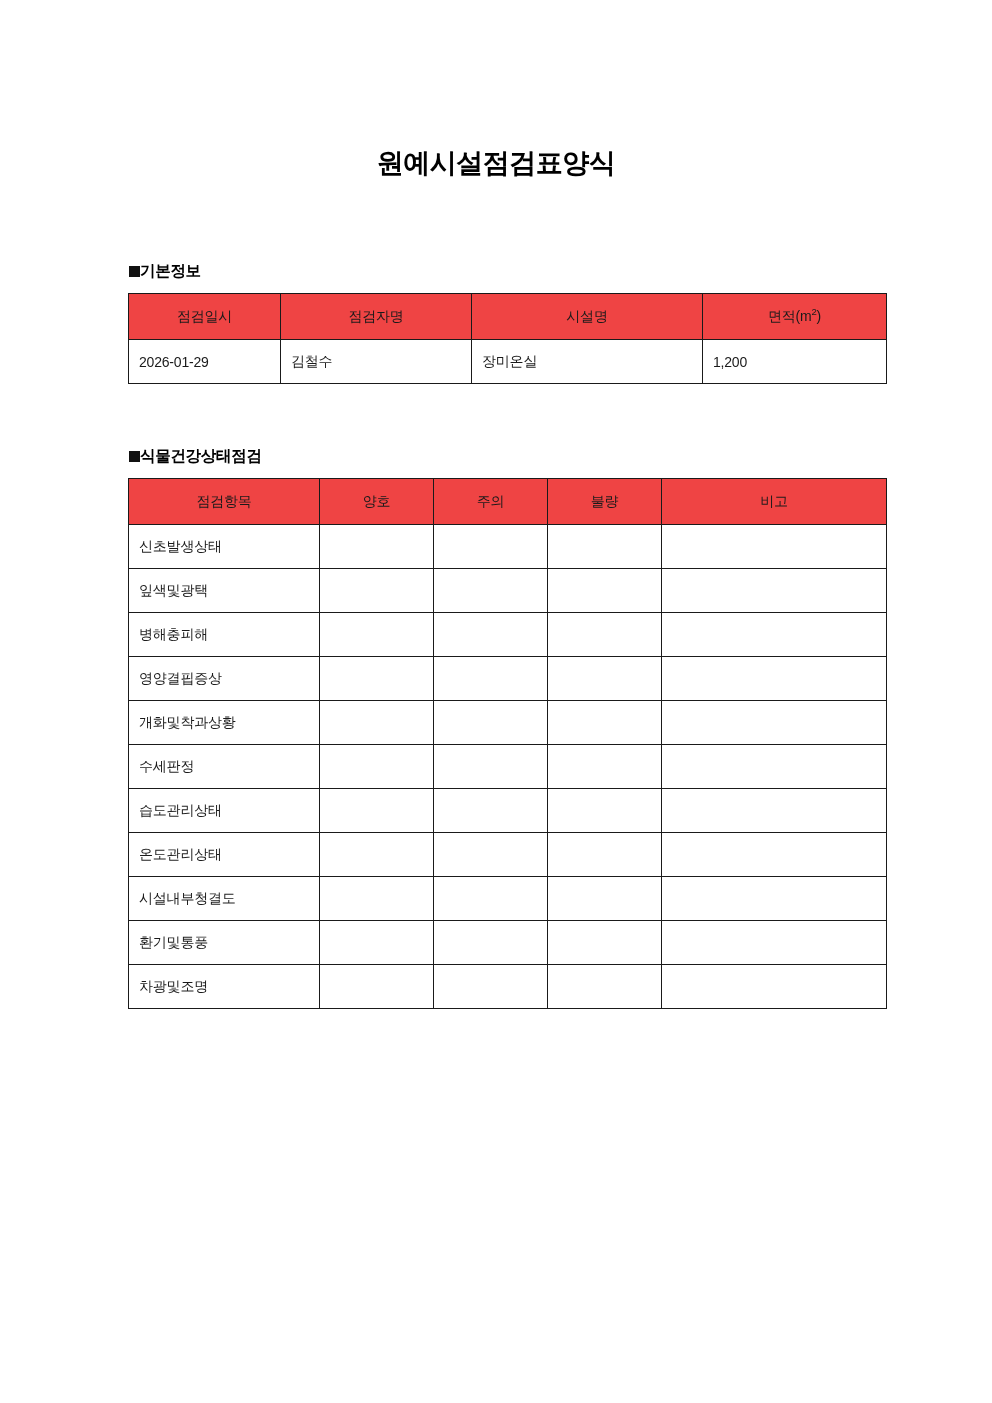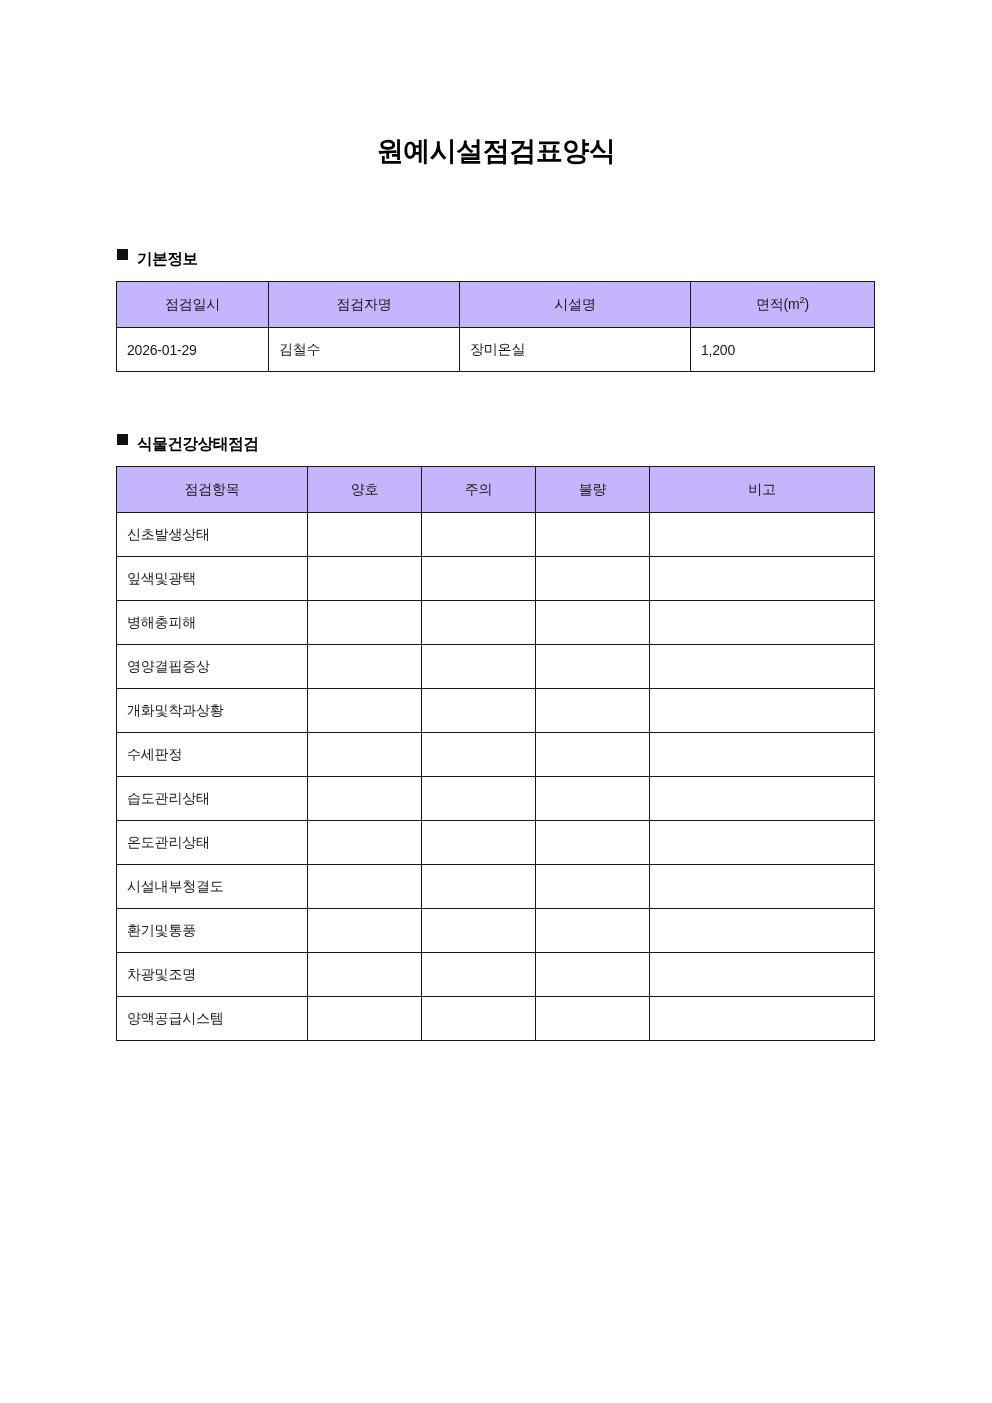--- a/index.html
+++ b/index.html
@@ -12,21 +12,21 @@
     height: 1403px;
     font-family: "Liberation Sans", "DejaVu Sans", sans-serif;
     color: #000000;
     position: relative;
     overflow: hidden;
   }
   .page {
     width: 992px;
     height: 1197px;
     box-sizing: border-box;
-    padding: 0;
+    padding: 12px;
     position: relative;
   }
   .doc-title {
     text-align: center;
     font-size: 27px;
     font-weight: bold;
     letter-spacing: -0.5px;
     margin: 0;
     padding-top: 135px;
     line-height: 1.2;
@@ -43,21 +43,21 @@
     padding-top: 62px;
   }
   .section-heading {
     font-size: 15.5px;
     font-weight: bold;
     color: #000;
     margin: 0 0 11px 0;
     padding-left: 117px;
     letter-spacing: -0.3px;
     display: flex;
-    gap: 9px;
+    align-items: center;
   }
   .bullet-square {
     display: inline-block;
     width: 11px;
     height: 11px;
     background: #111111;
     flex: 0 0 auto;
   }
   table.form-table {
     border-collapse: collapse;
@@ -70,21 +70,21 @@
   }
   table.form-table th,
   table.form-table td {
     border: 1px solid #1a1a1a;
     font-size: 14px;
     font-weight: normal;
     color: #1a1a1a;
     letter-spacing: -0.2px;
   }
   table.form-table th {
-    background: #c4b5fd;
+    background: #ef4444;
     text-align: center;
     height: 43px;
     vertical-align: middle;
   }
   table.form-table td {
     background: #ffffff;
     text-align: left;
     height: 41px;
     vertical-align: middle;
     padding-left: 10px;
@@ -244,24 +244,17 @@
             <td class="check-cell"></td>
             <td></td>
           </tr>
           <tr>
             <td>차광및조명</td>
             <td class="check-cell"></td>
             <td class="check-cell"></td>
             <td class="check-cell"></td>
             <td></td>
           </tr>
-          <tr>
-            <td>양액공급시스템</td>
-            <td class="check-cell"></td>
-            <td class="check-cell"></td>
-            <td class="check-cell"></td>
-            <td></td>
-          </tr>
         </tbody>
     </table>
   </div>
 
 </div>
 
 </body></html>

